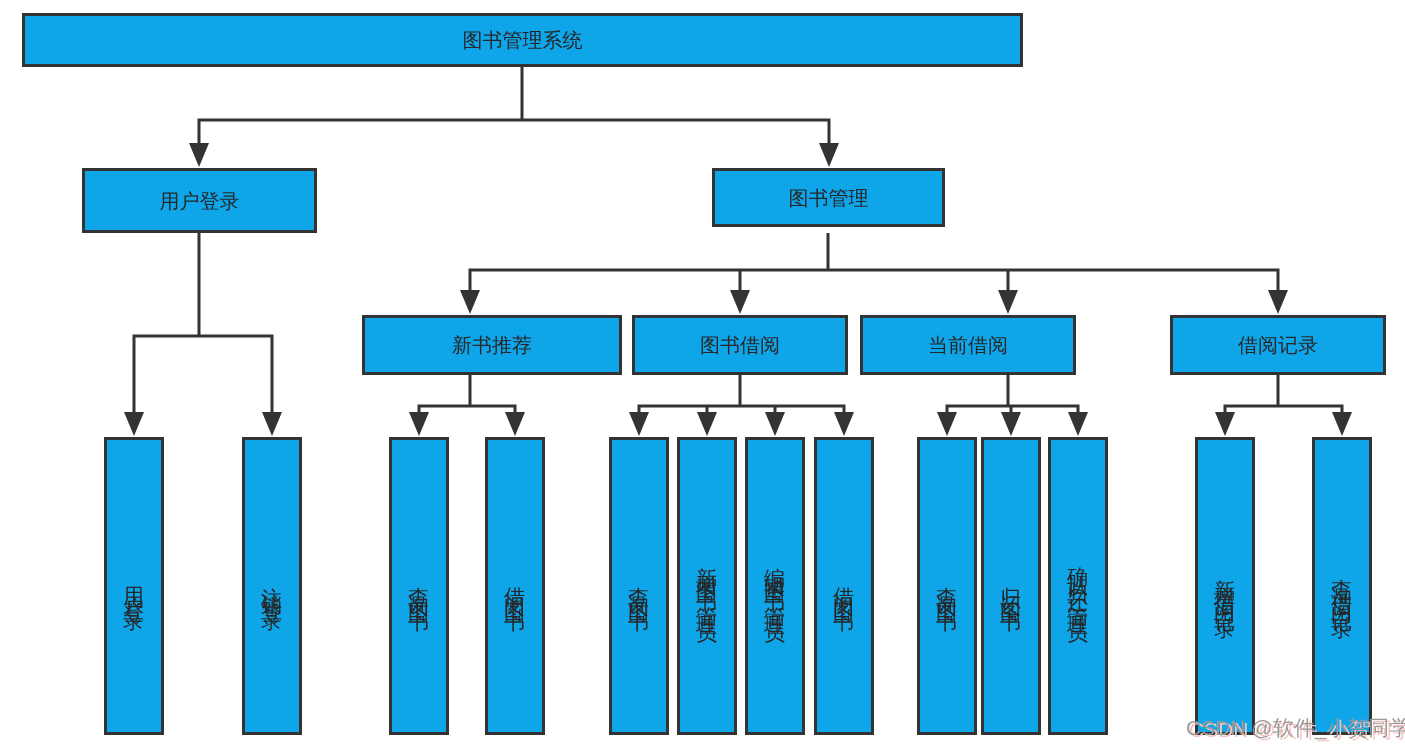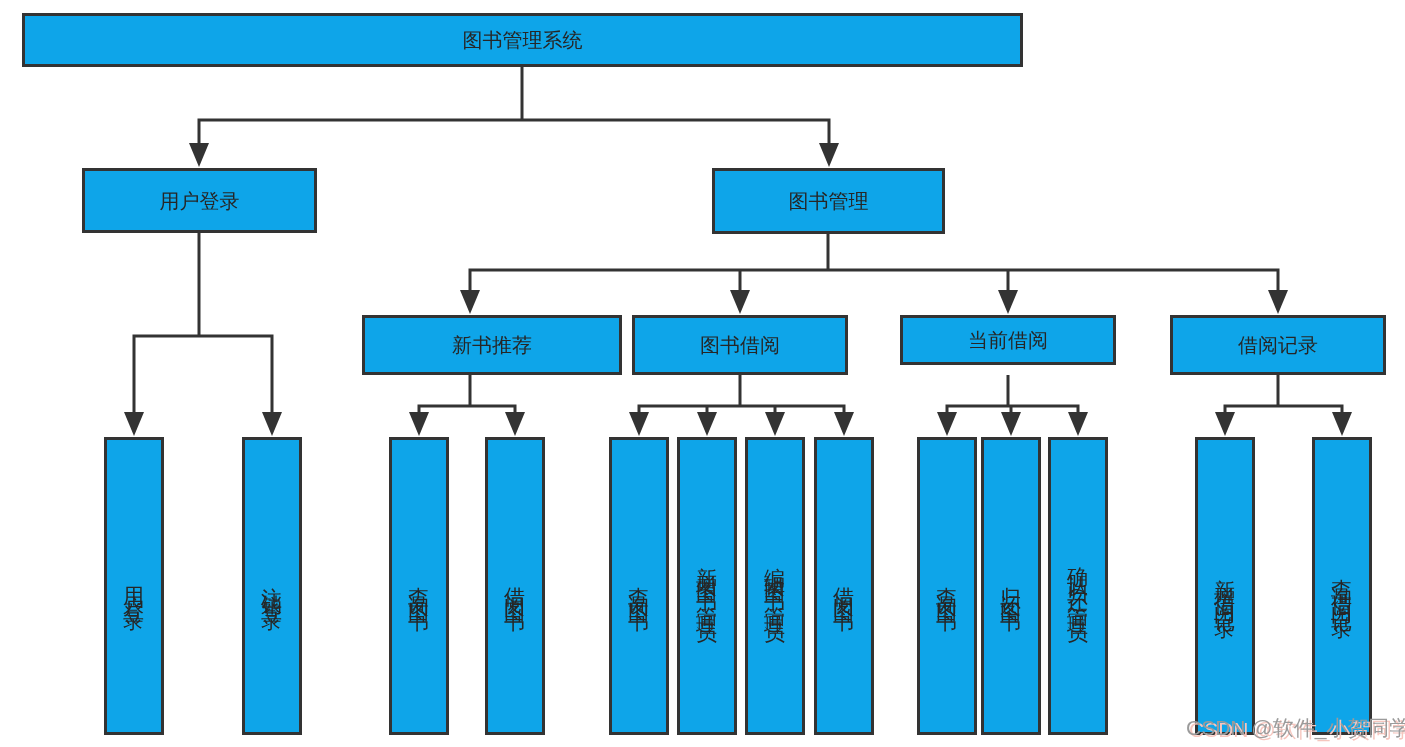--- a/index.html
+++ b/index.html
@@ -117,25 +117,25 @@
       <use href="#ah" x="1011" y="436"></use>
       <use href="#ah" x="1078" y="436"></use>
       <use href="#ah" x="1225" y="436"></use>
       <use href="#ah" x="1342" y="436"></use>
     </g>
   </svg>
 
   <div class="box box-wide" style="left:22px; top:13px; width:1001px; height:54px;">图书管理系统</div>
 
   <div class="box box-mid" style="left:82px; top:168px; width:235px; height:65px;">用户登录</div>
-  <div class="box box-mid" style="left:712px; top:168px; width:233px; height:66px;">图书管理</div>
+  <div class="box box-mid" style="left:712px; top:168px; width:233px; height:59px;">图书管理</div>
 
   <div class="box box-mid" style="left:362px; top:315px; width:260px; height:60px;">新书推荐</div>
   <div class="box box-mid" style="left:632px; top:315px; width:216px; height:60px;">图书借阅</div>
-  <div class="box box-mid" style="left:900px; top:315px; width:216px; height:50px;text-align:center;">当前借阅</div>
+  <div class="box box-mid" style="left:860px; top:315px; width:216px; height:60px;text-align:center;">当前借阅</div>
   <div class="box box-mid" style="left:1170px; top:315px; width:216px; height:60px;">借阅记录</div>
 
   <div class="box box-leaf" style="left:104px; top:437px; width:60px; height:298px;">用户登录</div>
   <div class="box box-leaf" style="left:242px; top:437px; width:60px; height:298px;">注销登录</div>
 
   <div class="box box-leaf" style="left:389px; top:437px; width:60px; height:298px;">查询图书</div>
   <div class="box box-leaf" style="left:485px; top:437px; width:60px; height:298px;">借阅图书</div>
 
   <div class="box box-leaf" style="left:609px; top:437px; width:60px; height:298px;">查询图书</div>
   <div class="box box-leaf" style="left:677px; top:437px; width:60px; height:298px;">新增图书（管理员）</div>

